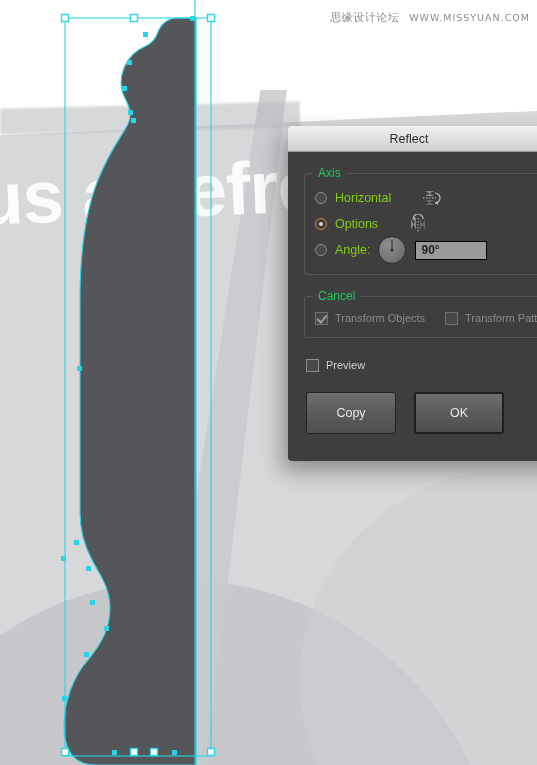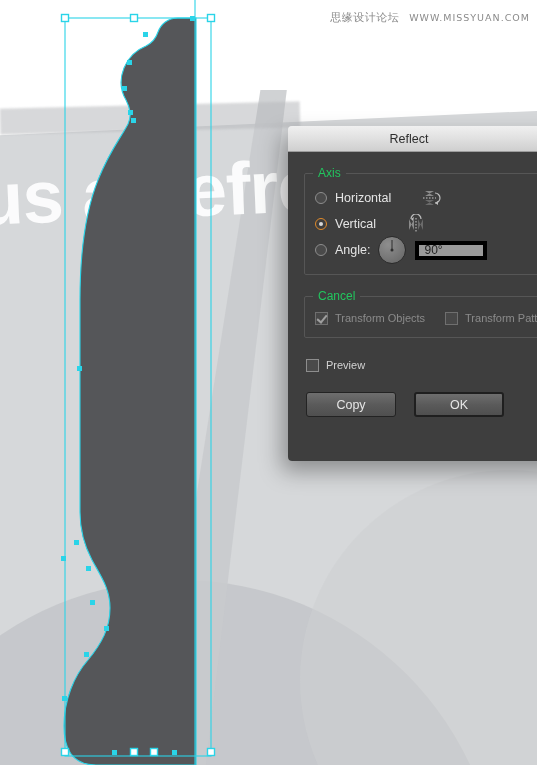--- a/index.html
+++ b/index.html
@@ -207,21 +207,21 @@
     left: 50%;
     top: 50%;
     width: 4px;
     height: 4px;
     margin: -2px 0 0 -2px;
     border-radius: 50%;
     background: #d8d8d8;
   }
   .radio-label {
     font-size: 12.5px;
-    color: #e5e5e5;
+    color: #84cc16;
     white-space: nowrap;
   }
 
   .axis-icon {
     margin-left: auto;
     margin-right: 4px;
     width: 20px;
     height: 20px;
     flex: 0 0 auto;
   }
@@ -260,28 +260,29 @@
     height: 3px;
     border-radius: 50%;
     background: #2e2e2e;
     transform: translate(-50%,-50%);
   }
 
   .angle-input {
     width: 72px;
     height: 19px;
     background: #9a9a9a;
-    border: 4px solid #000000;
+    border: 1px solid #000000;
     color: #1f1f1f;
     font-size: 12px;
     font-family: "Liberation Sans", sans-serif;
     padding: 0 5px;
     box-sizing: border-box;
     line-height: 17px;
     outline: none;
+    font-weight: bold;
   }
 
   .checkbox {
     width: 13px;
     height: 13px;
     border: 1px solid #8d8d8d;
     background: #4a4a4a;
     box-sizing: border-box;
     flex: 0 0 auto;
     margin-right: 7px;
@@ -330,21 +331,21 @@
     margin: 0 0 16px 2px;
   }
 
   .buttons-row {
     display: flex;
     align-items: center;
     gap: 18px;
     margin-left: 2px;
   }
   .btn {
-    height: 25px;
+    height: 42px;
     min-width: 90px;
     padding: 0 10px;
     border: 1px solid #232323;
     border-radius: 3px;
     background: linear-gradient(to bottom, #6e6e6e 0%, #5a5a5a 52%, #4f4f4f 100%);
     color: #e6e6e6;
     font-size: 12.5px;
     font-family: "Liberation Sans", sans-serif;
     cursor: default;
     box-sizing: border-box;
@@ -487,21 +488,21 @@
               <polygon points="4,17 13,17 4,12 13,12" fill="#6a6a6a"></polygon>
               <line x1="2" y1="10" x2="15" y2="10" stroke="#c8c8c8" stroke-width="1" stroke-dasharray="1.5,1.5"></line>
               <path d="M 14,5 A 5 5 0 0 1 14,15" fill="none" stroke="#bdbdbd" stroke-width="1.2"></path>
               <polygon points="14,15 17,13 17,17" fill="#bdbdbd"></polygon>
             </svg>
           </span>
         </div>
 
         <div class="row">
           <span class="radio checked"></span>
-          <span class="radio-label">Vertical</span>
+          <span class="radio-label">Options</span>
           <span class="axis-icon-slot">
             <svg class="axis-icon" viewBox="0 0 20 20">
               <polygon points="3,5 3,16 8,5 8,16" fill="#8a8a8a"></polygon>
               <polygon points="17,5 17,16 12,5 12,16" fill="#6a6a6a"></polygon>
               <line x1="10" y1="4" x2="10" y2="18" stroke="#c8c8c8" stroke-width="1" stroke-dasharray="1.5,1.5"></line>
               <path d="M 5,5 A 5 5 0 0 1 15,5" fill="none" stroke="#bdbdbd" stroke-width="1.2"></path>
               <polygon points="5,5 8,3 7,7" fill="#bdbdbd"></polygon>
             </svg>
           </span>
         </div>

